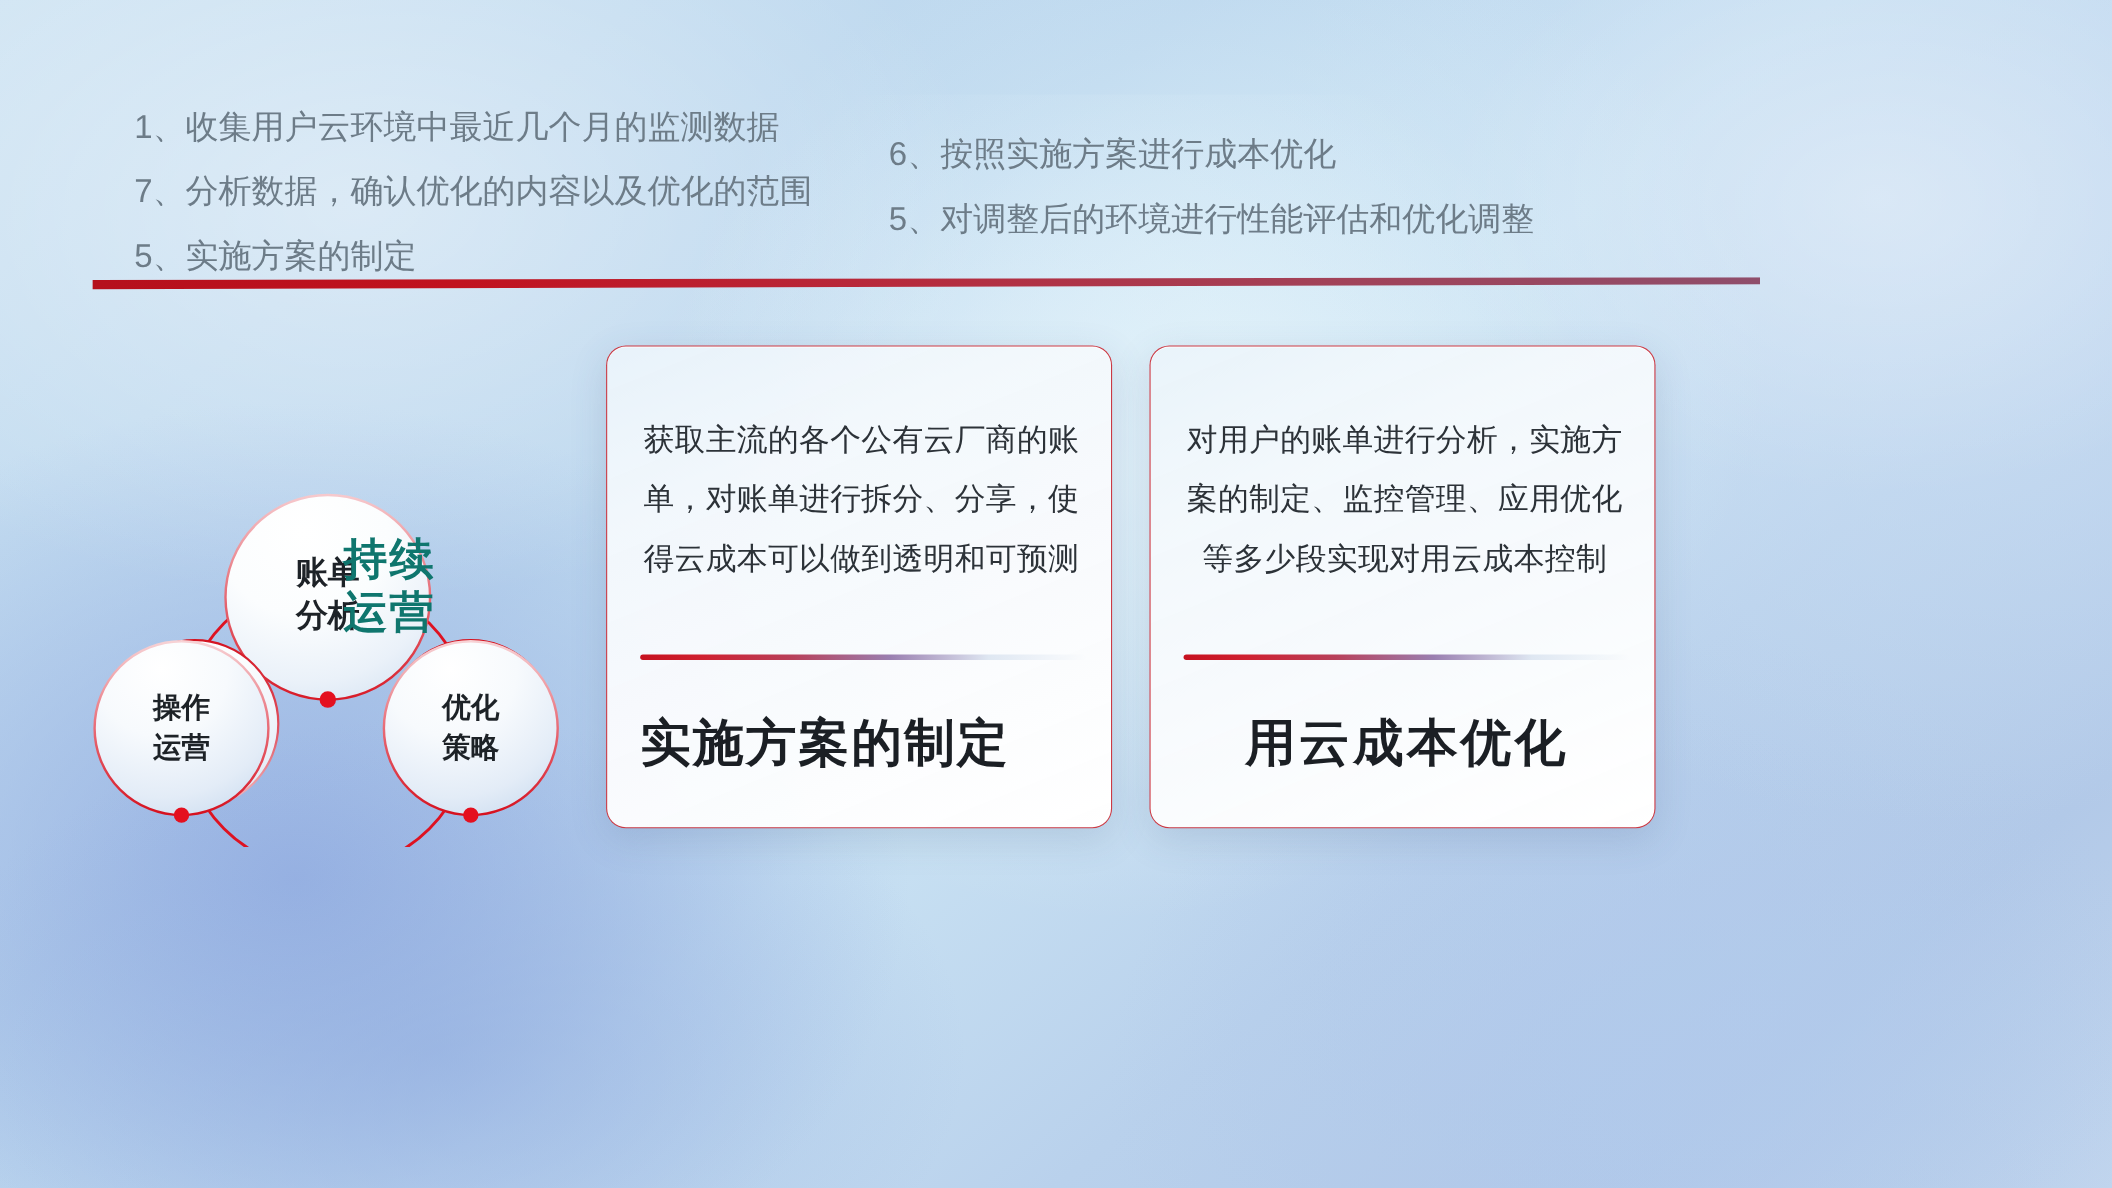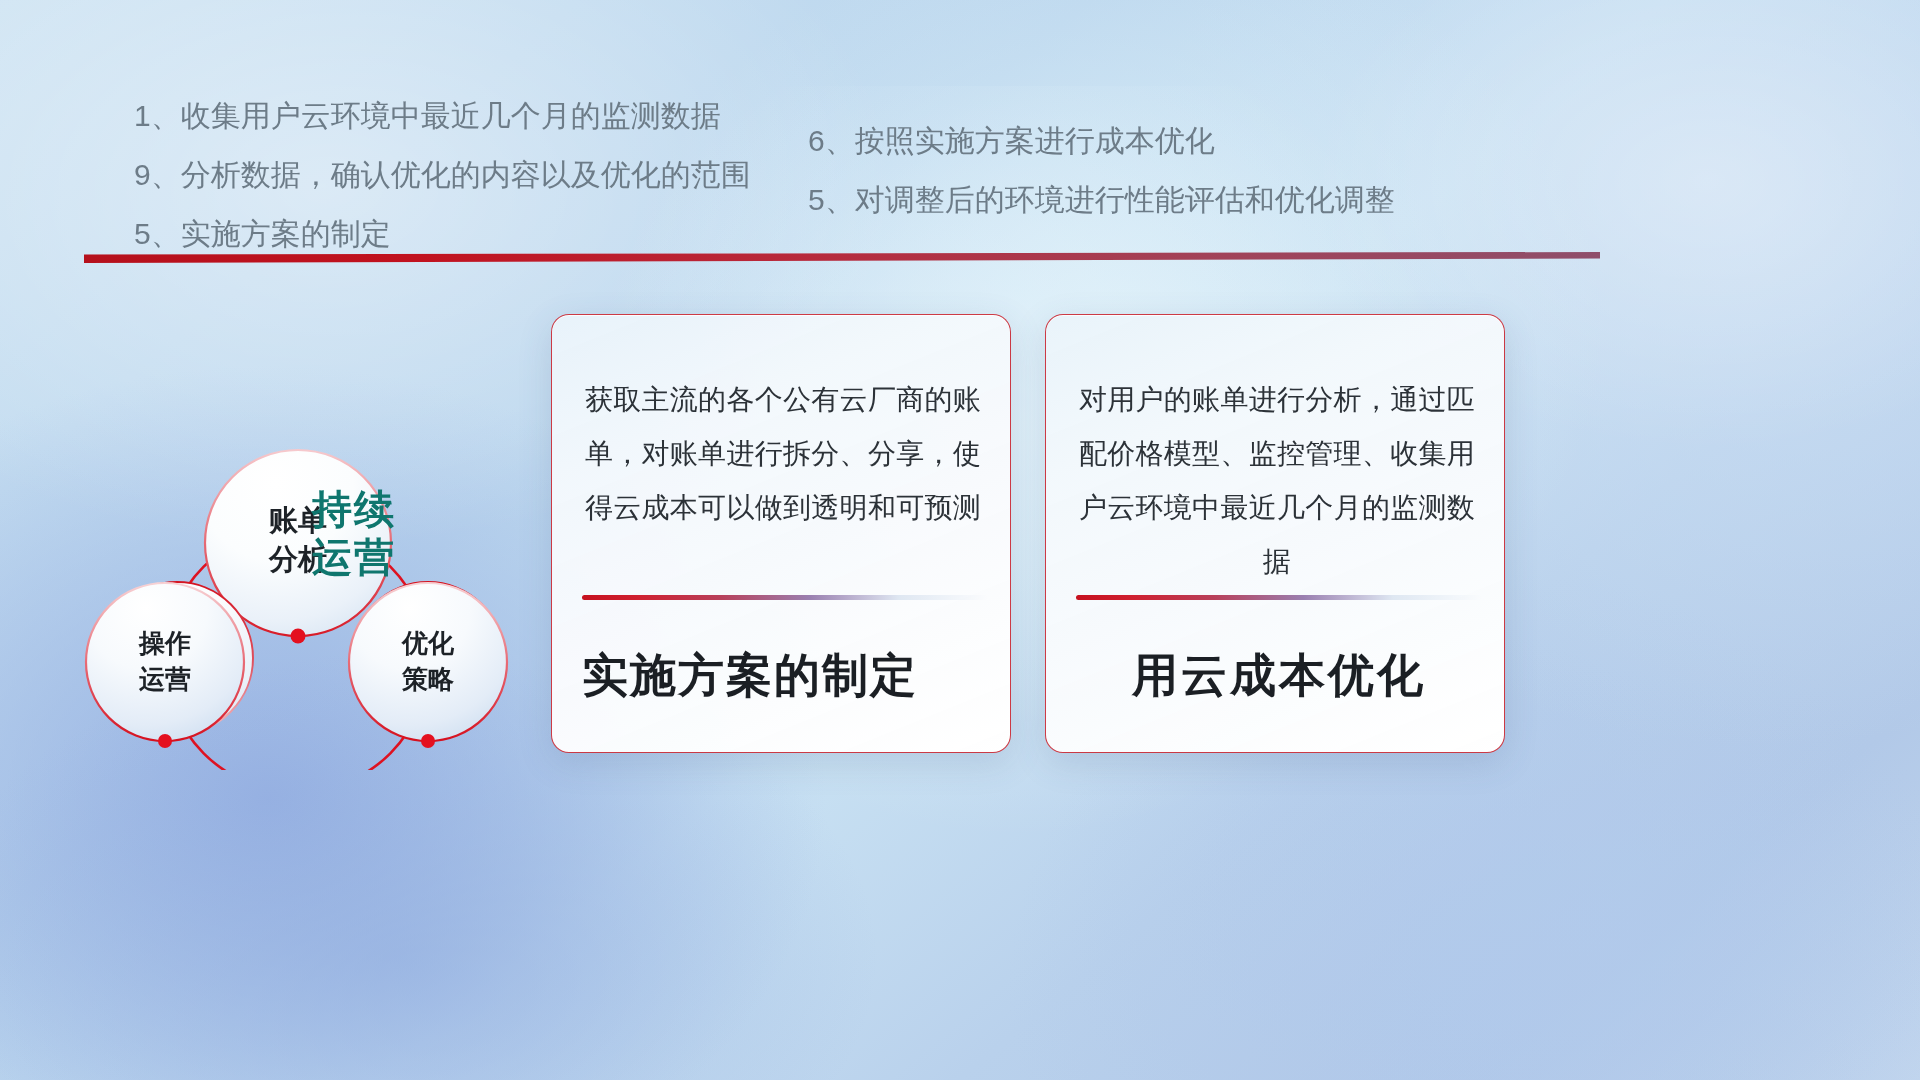--- a/index.html
+++ b/index.html
@@ -38,21 +38,21 @@
   }
   .bg-sheen-e{
     position:absolute;right:-2%;bottom:-8%;width:40%;height:46%;
     background:radial-gradient(ellipse at 50% 50%, rgba(178,203,236,0.6) 0%, rgba(178,203,236,0) 72%);
   }
 
   
   .list-col{position:absolute;color:#6d7c88;font-size:30px;line-height:1;white-space:nowrap;}
   .list-col .row{margin-bottom:29px;}
   .list-col .row:last-child{margin-bottom:0;}
-  #list-left{left:134px;top:101px;}
+  #list-left{left:122px;top:101px;}
   #list-right{left:808px;top:126px;}
 
   
   #divider{
     position:absolute;left:84px;top:252px;width:1516px;height:12px;
   }
 
   
   #venn{position:absolute;left:80px;top:290px;width:460px;height:480px;}
 
@@ -93,21 +93,21 @@
 
   <div class="bg-base"></div>
   <div class="bg-sheen-a"></div>
   <div class="bg-sheen-b"></div>
   <div class="bg-sheen-c"></div>
   <div class="bg-sheen-d"></div>
   <div class="bg-sheen-e"></div>
 
   <div class="list-col" id="list-left">
     <div class="row">1、收集用户云环境中最近几个月的监测数据</div>
-    <div class="row">9、分析数据，确认优化的内容以及优化的范围</div>
+    <div class="row">7、分析数据，确认优化的内容以及优化的范围</div>
     <div class="row">5、实施方案的制定</div>
   </div>
 
   <div class="list-col" id="list-right">
     <div class="row">6、按照实施方案进行成本优化</div>
     <div class="row">5、对调整后的环境进行性能评估和优化调整</div>
   </div>
 
   <svg id="divider" viewBox="0 0 1516 12" preserveAspectRatio="none">
     <defs>
@@ -198,18 +198,18 @@
     <div>运营</div>
   </div>
 
   <div class="card" id="card-1">
     <div class="card-body">获取主流的各个公有云厂商的账单，对账单进行拆分、分享，使得云成本可以做到透明和可预测</div>
     <div class="card-rule"></div>
     <div class="card-title">实施方案的制定</div>
   </div>
 
   <div class="card" id="card-2">
-    <div class="card-body">对用户的账单进行分析，通过匹配价格模型、监控管理、收集用户云环境中最近几个月的监测数据</div>
+    <div class="card-body">对用户的账单进行分析，实施方案的制定、监控管理、应用优化等多少段实现对用云成本控制</div>
     <div class="card-rule"></div>
     <div class="card-title">用云成本优化</div>
   </div>
 
 </div>
 
 </body></html>

